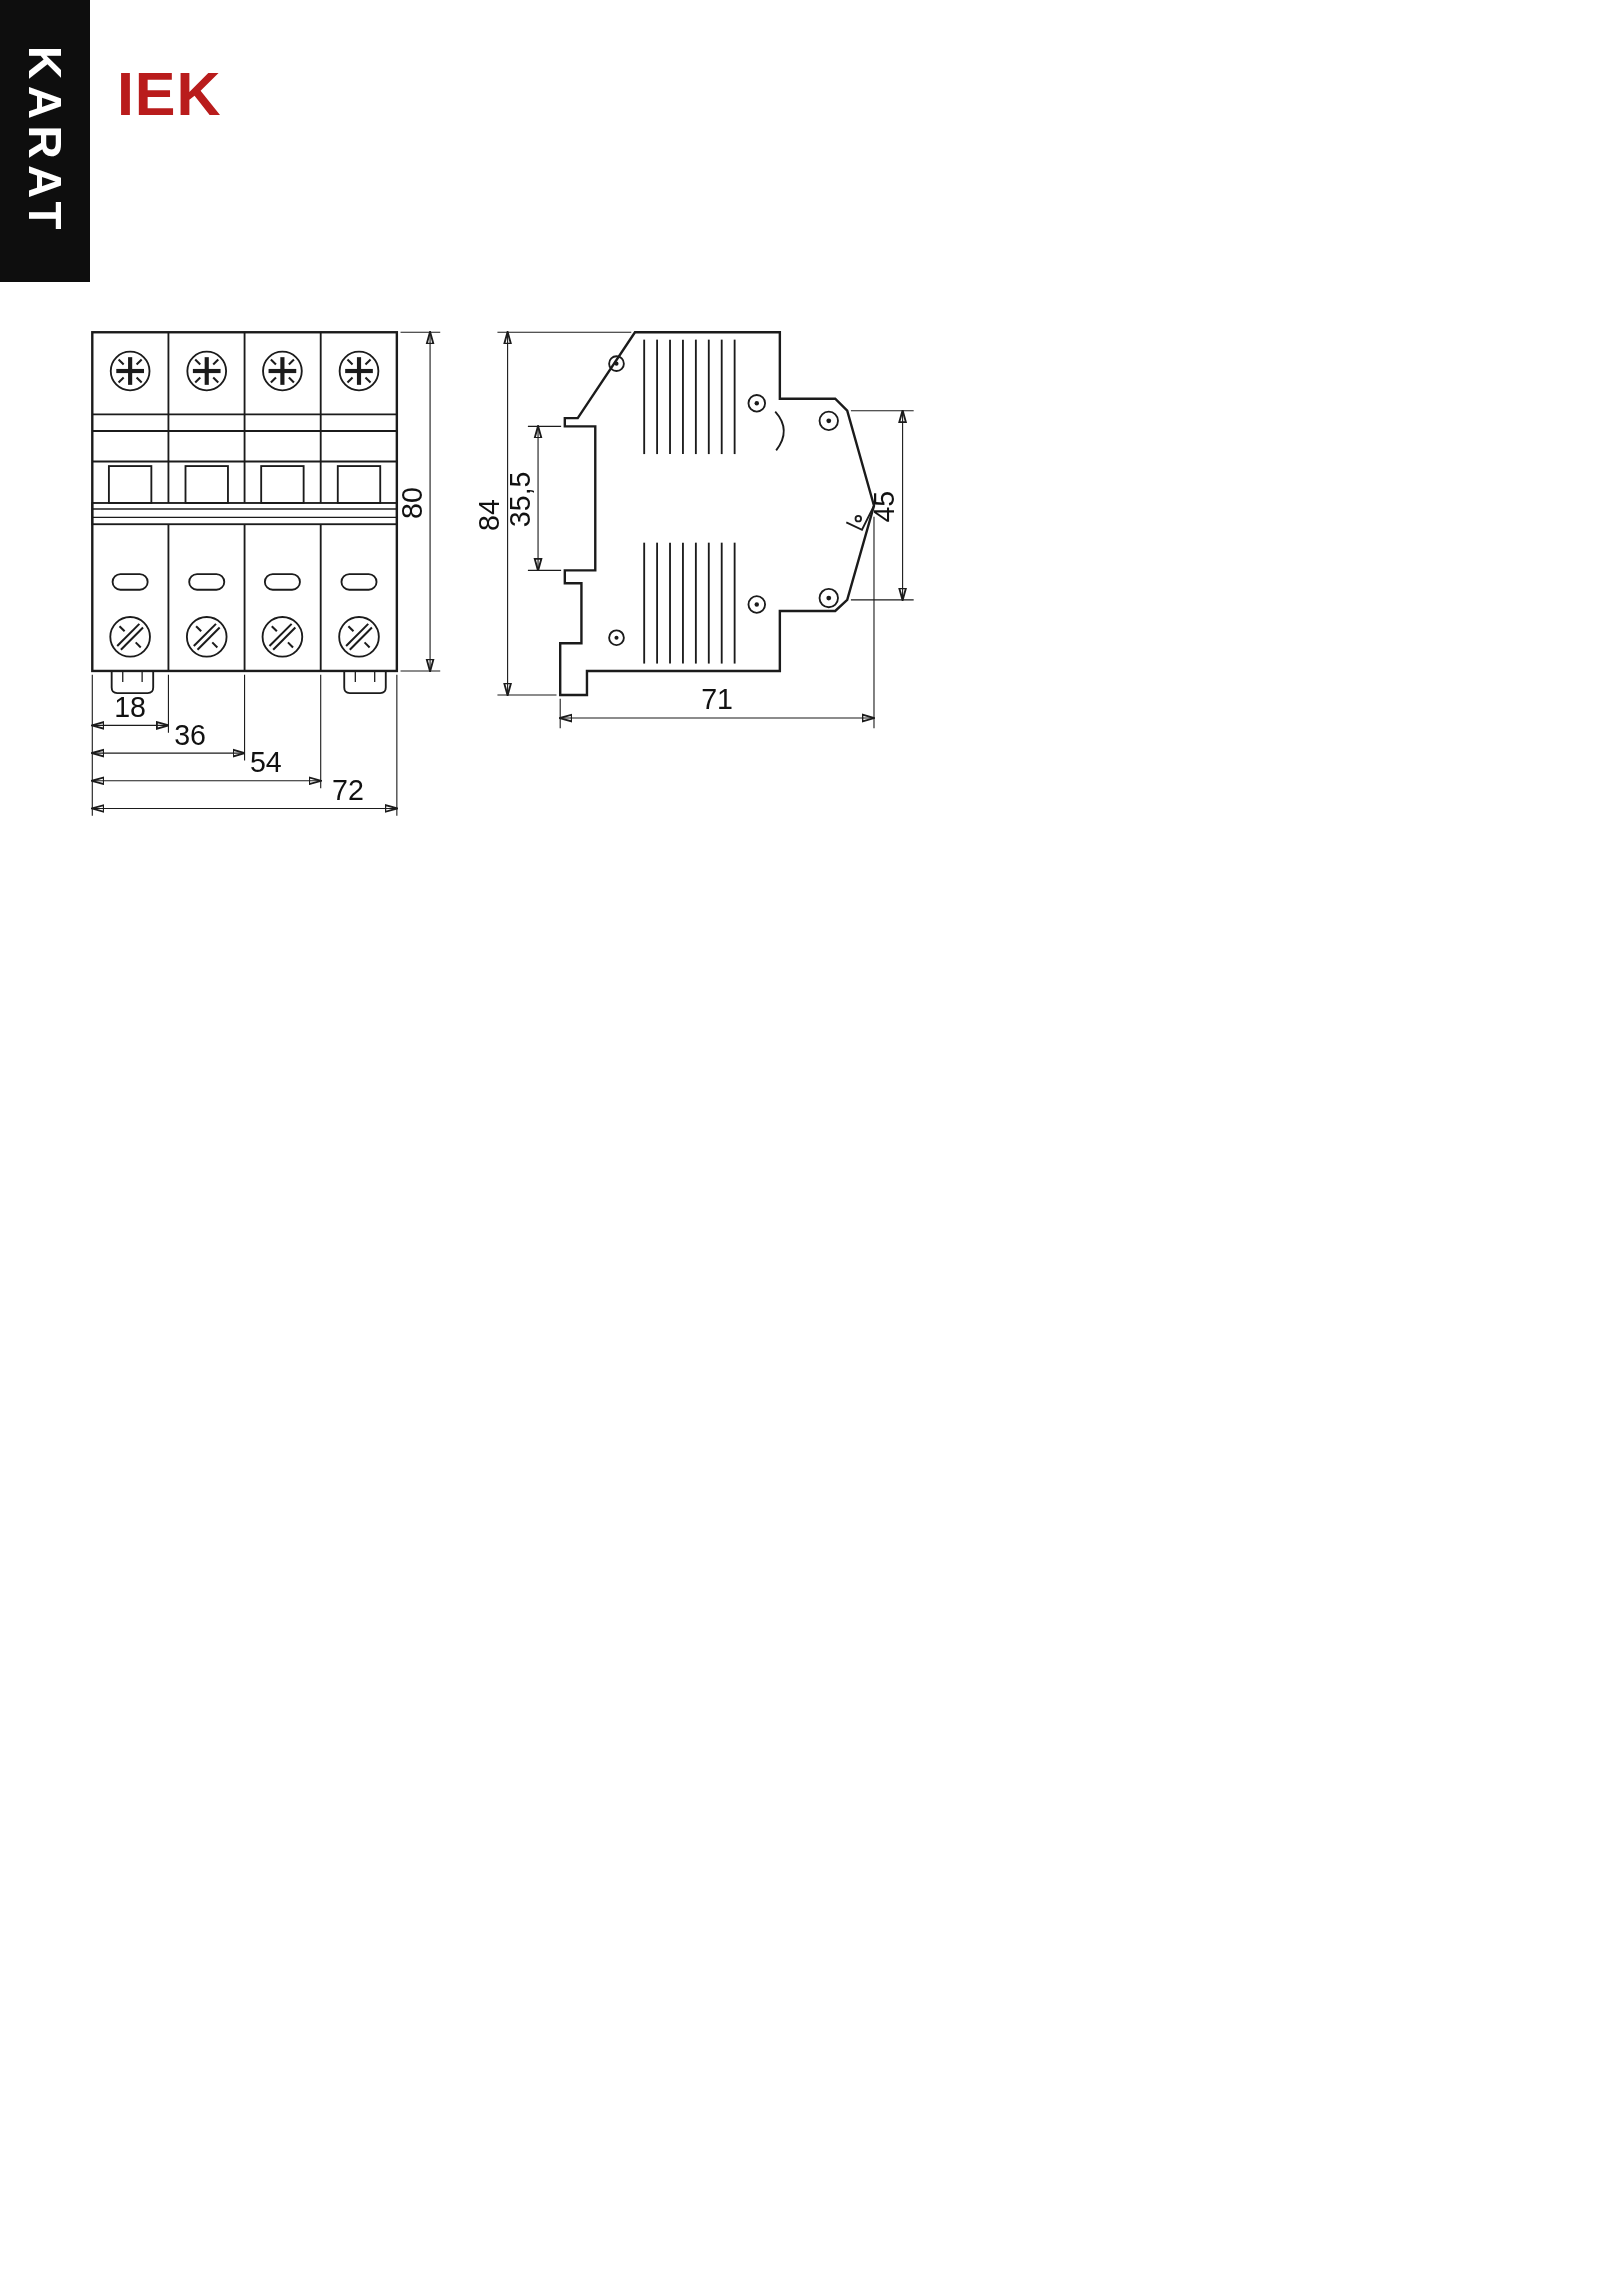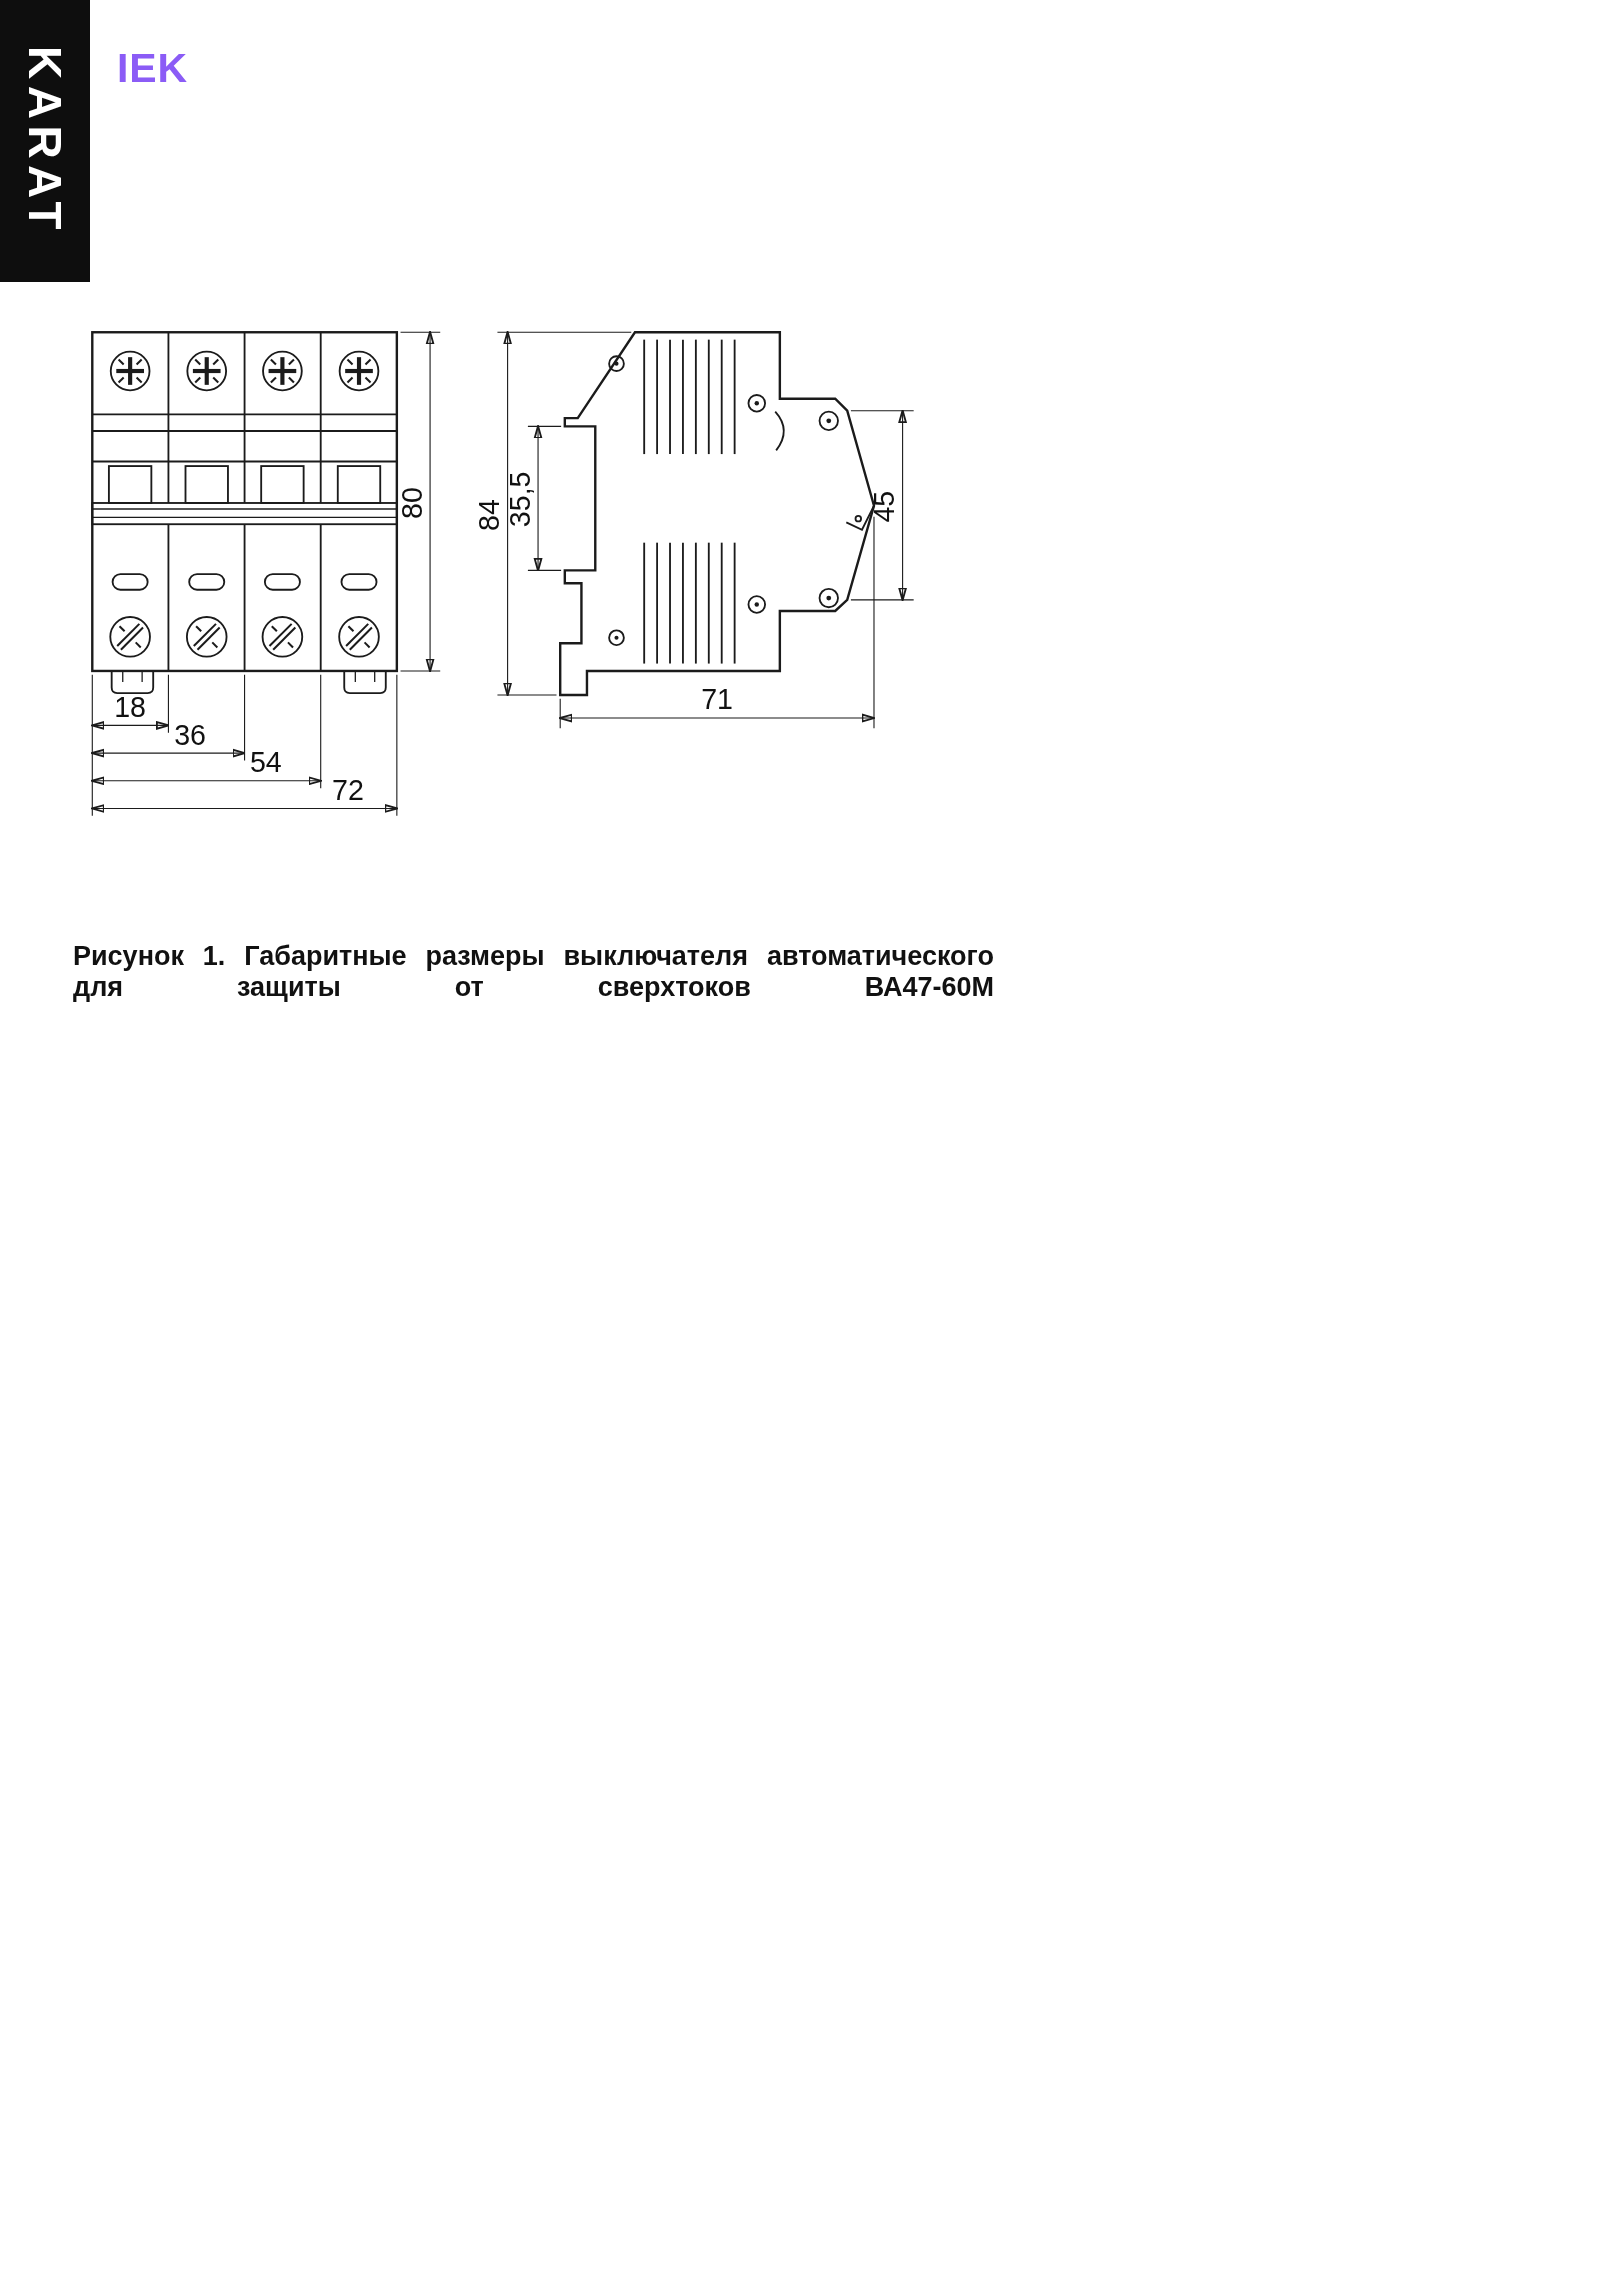--- a/index.html
+++ b/index.html
@@ -2,21 +2,21 @@
 <html style="font-size:14.8px"><head>
 <meta charset="utf-8">
 <style>
   html,body{margin:0;padding:0;background:#fff;}
   .page{position:relative;width:1616px;height:2289px;background:#ffffff;overflow:hidden;
         font-family:"Liberation Sans",sans-serif;}
   
   .banner{position:absolute;left:0;top:0;width:90px;height:282px;background:#0e0e0e;}
   .banner-label{position:absolute;top:50%;left:50%;transform:translate(-50%,-50%) rotate(90deg);
         white-space:nowrap;color:#ffffff;font-size:46px;font-weight:600;letter-spacing:6.5px;}
-  .logo{position:absolute;left:117px;top:48px;color:#8b5cf6;font-size:41px;font-weight:800;
+  .logo{position:absolute;left:117px;top:64px;color:#b91c1c;font-size:61px;font-weight:800;
         letter-spacing:0.9px;line-height:1;}
   
   .drawing{position:absolute;left:0;top:0;}
   svg line,svg path,svg rect,svg circle{fill:none;stroke:#1b1b1b;stroke-width:2;}
   svg .ol{stroke-width:2.6;}
   svg .d2{stroke-width:2;}
   svg .thin{stroke-width:1.4;}
   svg .dim{stroke-width:1.2;}
   svg .slotline{stroke-width:4.5;}
   svg .tick{stroke-width:2.2;}
@@ -186,16 +186,15 @@
       <line x1="978" y1="445" x2="978" y2="650" class="dim" marker-start="url(#ar)" marker-end="url(#ar)"></line>
       <text x="969" y="549" transform="rotate(-90 969 549)" text-anchor="middle">45</text>
 
       <line x1="607" y1="757" x2="607" y2="789" class="dim"></line>
       <line x1="947" y1="560" x2="947" y2="789" class="dim"></line>
       <line x1="607" y1="778" x2="947" y2="778" class="dim" marker-start="url(#ar)" marker-end="url(#ar)"></line>
       <text x="777" y="768" text-anchor="middle">71</text>
     </g>
   </svg>
 
-  <div class="caption">Рисунок 1. Габаритные размеры выключателя автоматического для защиты от сверхтоков ВА47-60М</div>
 
 </div>
 
 
 </body></html>

